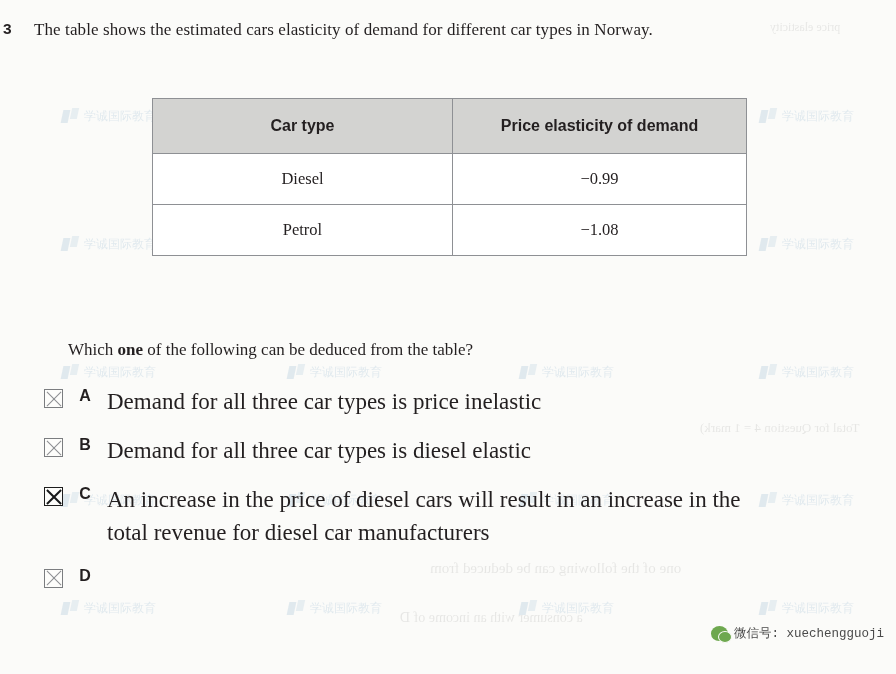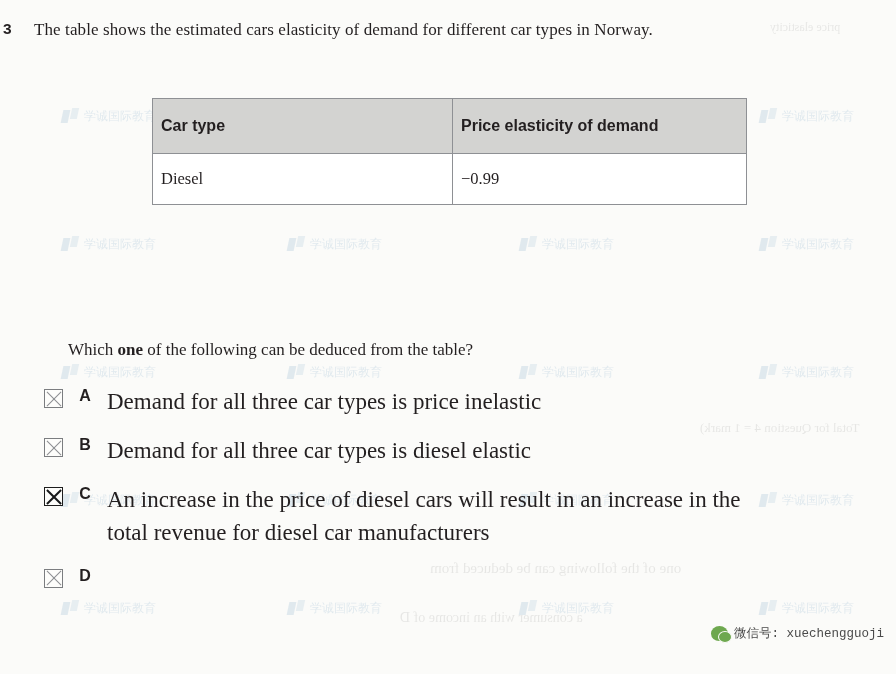--- a/index.html
+++ b/index.html
@@ -111,21 +111,21 @@
     width: 594px;
   }
   table.elasticity {
     border-collapse: collapse;
     width: 594px;
     table-layout: fixed;
   }
   table.elasticity th,
   table.elasticity td {
     border: 1px solid #8e9094;
-    text-align: left;
+    text-align: center;
     font-size: 16.5px;
     height: 50px;
     padding: 0 8px;
     background: #ffffff;
   }
   table.elasticity thead th {
     background: #d3d3d1;
     font-family: "Liberation Sans", sans-serif;
     font-weight: bold;
     font-size: 16px;
@@ -344,20 +344,24 @@
         <tr>
           <th>Car type</th>
           <th>Price elasticity of demand</th>
         </tr>
       </thead>
       <tbody>
         <tr>
           <td>Diesel</td>
           <td>−0.99</td>
         </tr>
+        <tr>
+          <td>Petrol</td>
+          <td>−1.08</td>
+        </tr>
       </tbody>
     </table>
   </div>
 
   <div class="prompt">
     <span>Which </span><b>one</b><span> of the following can be deduced from the table?</span>
   </div>
 
   <div class="options">
 

